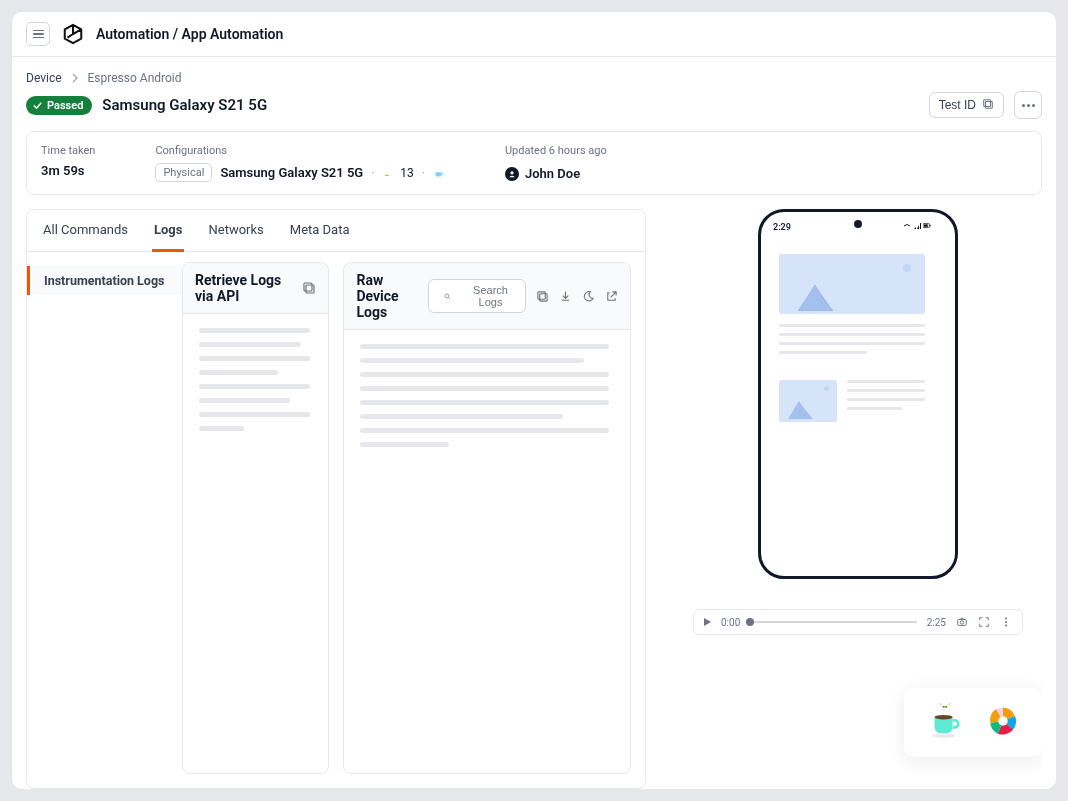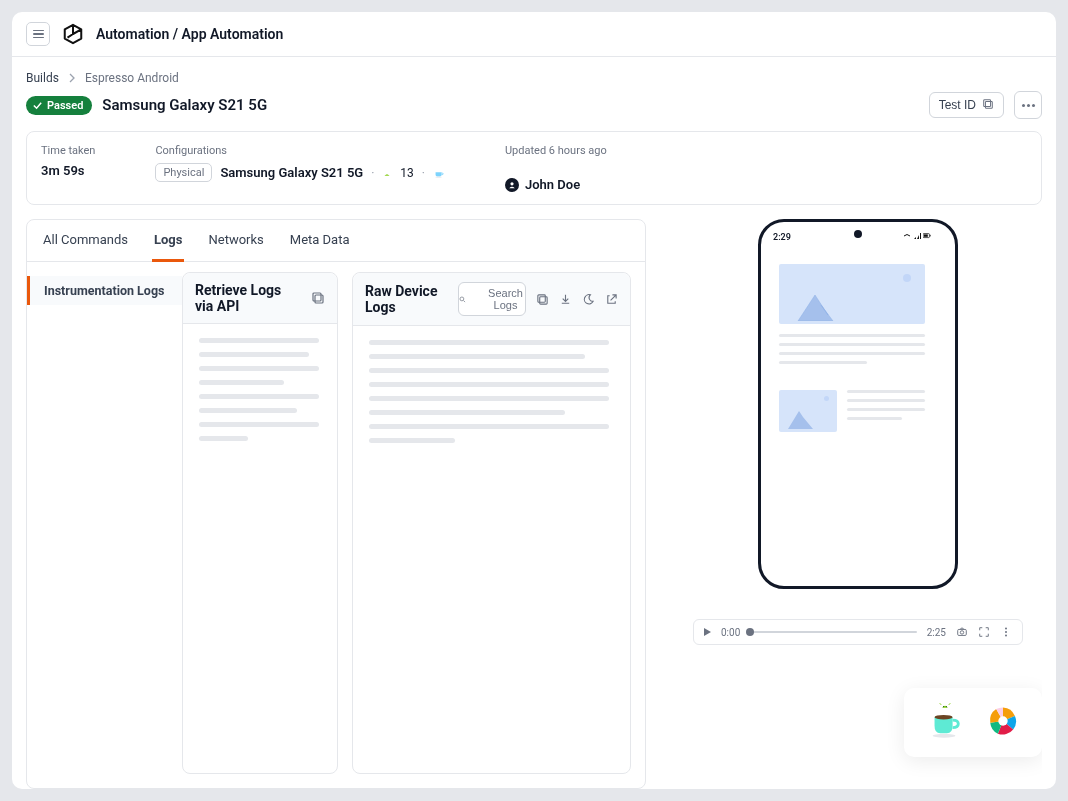--- a/index.html
+++ b/index.html
@@ -26,21 +26,21 @@
 
   .metabar { border: 1px solid #e5e7eb; border-radius: 8px; padding: 12px 14px; display: flex; gap: 60px; align-items: flex-start; margin-bottom: 14px; }
   .metacol .lab { font-size: 11px; color: #6b7280; margin-bottom: 6px; }
   .metacol .val { font-size: 13px; font-weight: 600; }
   .chips { display: flex; align-items: center; gap: 8px; }
   .chip { border: 1px solid #d1d5db; font-size: 11px; padding: 2px 7px; border-radius: 5px; color: #6b7280; }
   .devname { font-weight: 600; font-size: 13px; }
   .dot { color: #9ca3af; font-size: 12px; }
   .andr-ic { width:10px; height:10px; display:inline-block; }
   .cup-ic { width:12px; height:12px; display:inline-block; }
-  .usercol .lab { font-size: 11px; color: #6b7280; margin-bottom: 20px; text-align: right; }
+  .usercol .lab { font-size: 11px; color: #6b7280; margin-bottom: 9px; text-align: right; }
   .user { display:flex; align-items:center; gap:6px; font-size:13px; font-weight:600; }
   .avatar { width:14px; height:14px; border-radius:50%; background:#111827; display:inline-flex; align-items:center; justify-content:center; color:#fff; font-size:8px; }
 
   .main-split { flex: 1; display: flex; gap: 28px; overflow: hidden; }
   .left { flex: 0 0 620px; display:flex; flex-direction:column; }
   .panel { border:1px solid #e5e7eb; border-radius:8px; display:flex; flex-direction:column; flex:1; overflow:hidden; }
   .tabs { display:flex; gap:22px; padding: 0 14px; border-bottom:1px solid #e5e7eb; }
   .tab { padding: 12px 2px; font-size:13px; color:#374151; cursor:pointer; }
   .tab.active { font-weight:700; border-bottom:3px solid #ea580c; margin-bottom:-1px; }
   .subsplit { display:flex; flex:1; overflow:hidden; }
@@ -48,21 +48,21 @@
   .side-item { padding: 7px 14px; font-size:12.5px; color:#374151; cursor:pointer; }
   .side-item.active { border-left:3px solid #ea580c; font-weight:700; background:#f8fafc; }
   .logs-area { flex:1; padding: 10px 14px 14px 0; display:flex; flex-direction:row; gap:14px; overflow:auto; }
   .logcard { border:1px solid #e5e7eb; border-radius:8px; }
   .logcard-head { background:#f8fafc; border-bottom:1px solid #e5e7eb; padding:9px 12px; display:flex; align-items:center; gap:10px; border-radius:8px 8px 0 0; }
   .logcard-head .title { font-weight:700; font-size:14px; }
   .logcard-body { padding: 14px 16px; }
   .placeholder-lines div { height:5px; background:#e5e7eb; border-radius:3px; margin-bottom:9px; }
   .iconghost { color:#6b7280; display:inline-flex; }
   .actions { margin-left:auto; display:flex; align-items:center; gap:10px; }
-  .search-btn { border:1px solid #d1d5db; border-radius:6px; background:#fff; font-size:11px; padding:4px 0; display:inline-flex; align-items:center; gap:20px; color:#6b7280; }
+  .search-btn { border:1px solid #d1d5db; border-radius:6px; background:#fff; font-size:11px; padding:4px 15px; display:inline-flex; align-items:center; gap:20px; color:#6b7280; }
 
   .right { flex:1; display:flex; flex-direction:column; align-items:center; overflow:visible; position:relative; }
   .phone-wrap { display:flex; justify-content:center; }
   .phone { width:200px; height:370px; border:3px solid #111827; border-radius:26px; background:#fff; position:relative; padding:10px 12px 0 0; overflow:hidden; }
   .phone-side { position:absolute; right:-5px; top:120px; width:3px; height:60px; background:#111827; border-radius:2px; }
   .phone-side2 { position:absolute; right:-5px; top:190px; width:3px; height:30px; background:#111827; border-radius:2px; }
   .notch { position:absolute; top:8px; left:50%; transform:translateX(-50%); width:8px; height:8px; background:#111827; border-radius:50%; }
   .statusbar { display:flex; justify-content:space-between; padding:0 12px; font-size:9px; color:#111827; font-weight:600; }
   .sb-icons svg { width:8px; height:8px; }
   .phone-content { padding: 22px 18px; }
@@ -100,21 +100,21 @@
         </svg>
     </span>
     <span class="tb-title">
       <span>Automation</span><span> / </span><span>App Automation</span>
     </span>
   </div>
 
   <div class="content">
 
     <div class="crumbs">
-      <span class="root">Builds</span>
+      <span class="root">Device</span>
       <svg viewBox="0 0 10 10">
           <path d="M3 1 L7 5 L3 9" fill="none" stroke="#9ca3af" stroke-width="1.3"></path>
         </svg>
       <span>Espresso Android</span>
     </div>
 
     <div class="titlebar">
       <span class="badge">
         <svg viewBox="0 0 12 12">
             <path d="M2 6 L5 9 L10 3" fill="none" stroke="#fff" stroke-width="1.6"></path>

